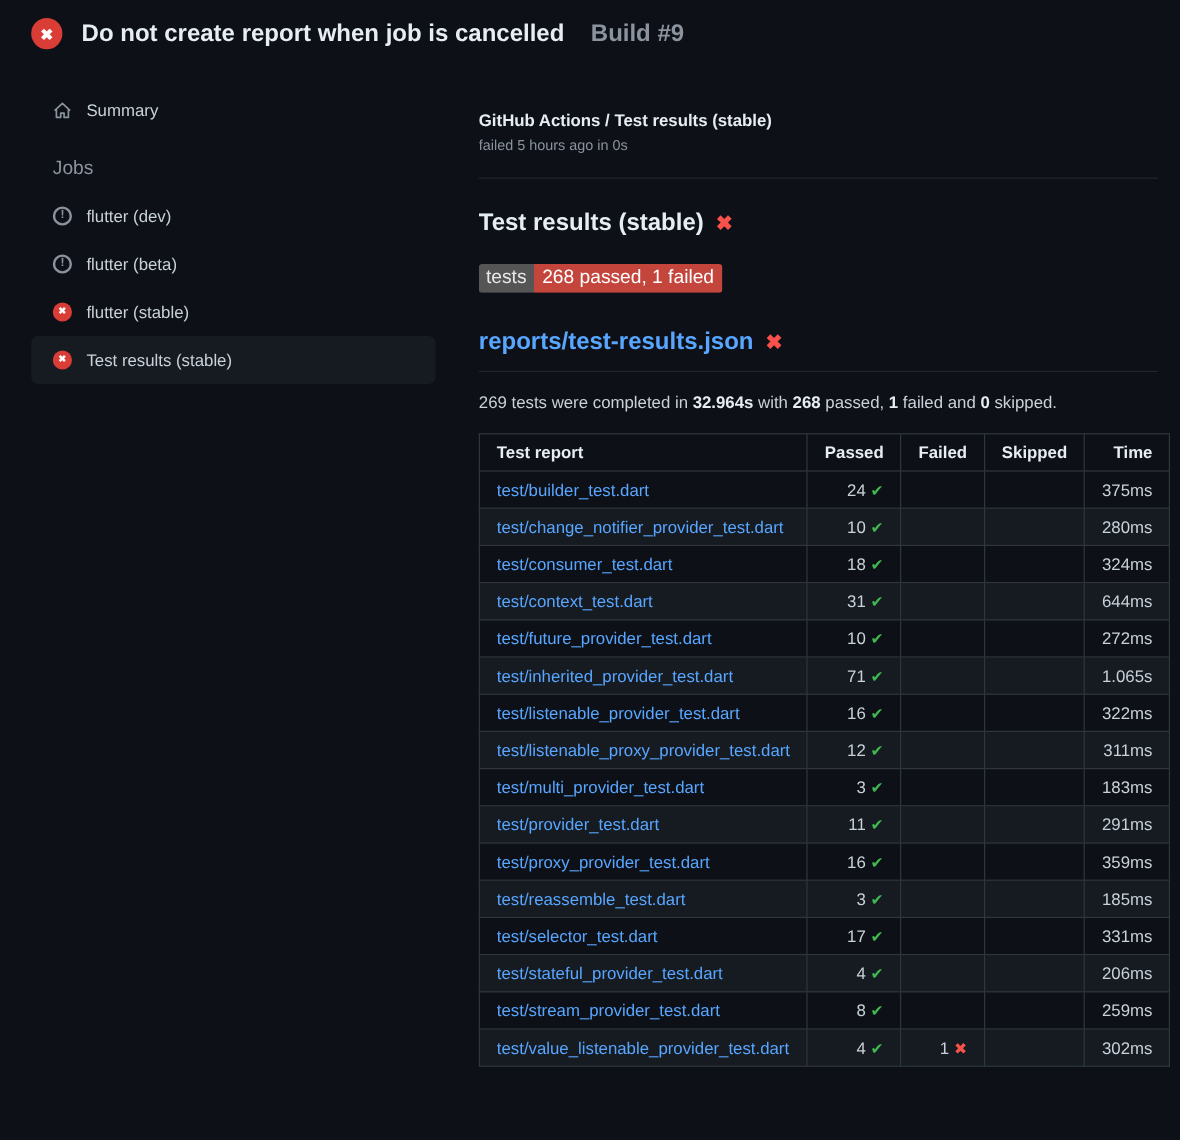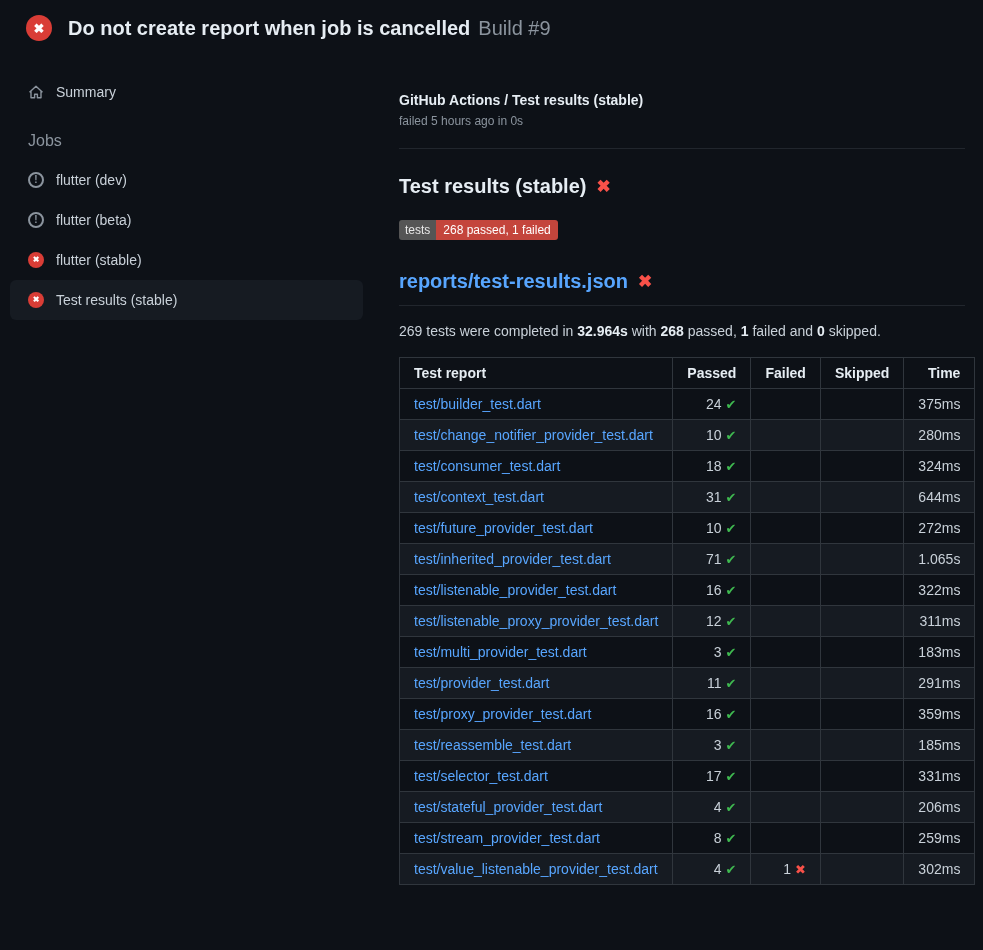--- a/index.html
+++ b/index.html
@@ -9,49 +9,49 @@
     --badge-label-bg:#555555; --badge-value-bg:#c4453c;
   }
   *{box-sizing:border-box}
   html,body{margin:0;padding:0}
   body{width:983px;height:950px;background:var(--bg);color:var(--text);
        font-family:"Liberation Sans",sans-serif;font-size:14px;overflow:hidden}
 
   
   .app-header{display:flex;align-items:center;padding:15px 16px 15px 26px}
   .page-title{font-size:20px;font-weight:bold;color:var(--text-bright);margin:0 0 0 16px}
-  .build-no{font-size:20px;color:var(--text-muted);font-weight:normal;margin-left:8px}
+  .build-no{font-size:20px;color:var(--text-muted);font-weight:bold;margin-left:22px}
 
   
   .fail-circle{width:16px;height:16px;border-radius:50%;background:var(--red-fill);
       color:#fff;display:inline-flex;align-items:center;justify-content:center;
       font-size:8px;font-weight:bold;flex-shrink:0;line-height:1}
   .fail-circle.large{width:26px;height:26px;font-size:13px}
   .neutral-circle{width:16px;height:16px;border-radius:50%;border:2px solid var(--text-muted);
       color:var(--text-muted);display:inline-flex;align-items:center;justify-content:center;
       font-size:10px;font-weight:bold;flex-shrink:0;line-height:1}
 
   
   .layout{display:flex;align-items:flex-start}
-  .sidebar{width:375px;flex-shrink:0;padding:16px 12px 0 10px}
+  .sidebar{width:375px;flex-shrink:0;padding:16px 12px 0 26px}
   .side-item{display:flex;align-items:center;gap:12px;padding:12px 18px;border-radius:6px;
       color:var(--text);cursor:pointer}
   .side-item.selected{background:var(--bg-subtle)}
   .jobs-heading{color:var(--text-muted);font-size:16px;padding:20px 18px 10px}
 
   .main{flex:1;padding:36px 18px 0 24px;min-width:0}
   .breadcrumb{font-weight:bold;color:var(--text-bright)}
   .run-meta{font-size:12px;color:var(--text-muted);margin-top:6px}
   .divider{border:none;border-top:1px solid var(--border-muted);margin:20px 0 0}
 
   h1.section-title{display:flex;align-items:center;gap:10px;font-size:20px;
       color:var(--text-bright);margin:26px 0 0;font-weight:bold}
   .x-mark{color:var(--red);font-weight:bold;font-size:17px;line-height:1}
 
-  .badge{display:inline-flex;font-size:12px;margin-top:22px;border-radius:3px;overflow:hidden;line-height:1}
+  .badge{display:inline-flex;font-size:16px;margin-top:22px;border-radius:3px;overflow:hidden;line-height:1}
   .badge-label{background:var(--badge-label-bg);color:#e8e8e8;padding:4px 6px}
   .badge-value{background:var(--badge-value-bg);color:#fff;padding:4px 7px}
 
   h2.report-title{display:flex;align-items:center;gap:10px;font-size:20px;color:var(--link);
       margin:30px 0 0;padding-bottom:12px;border-bottom:1px solid var(--border-muted);font-weight:bold}
   .report-link{cursor:pointer}
 
   .summary-line{margin:17px 0 0;color:var(--text)}
   .summary-line b{color:var(--text-bright)}
 

